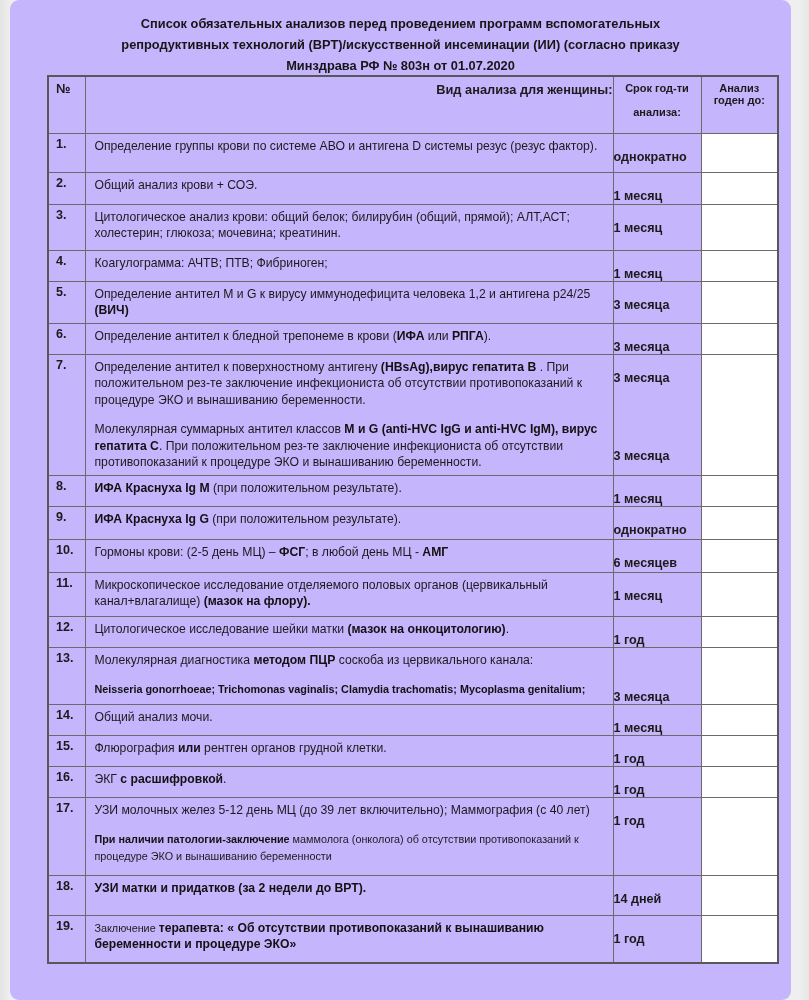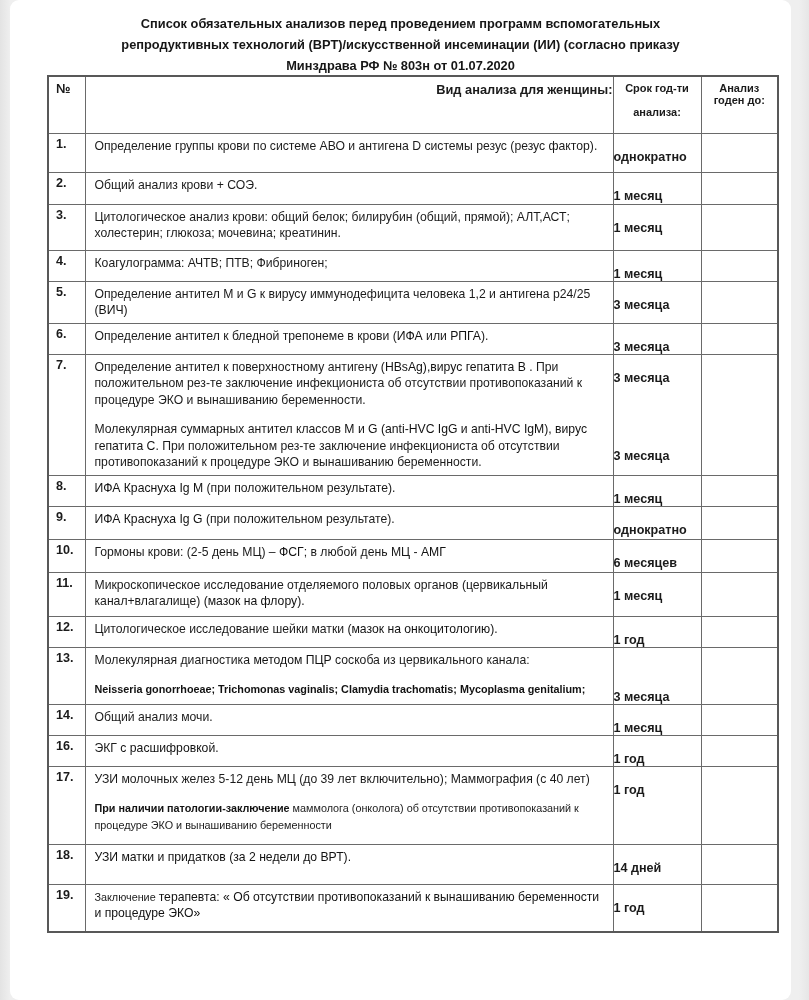--- a/index.html
+++ b/index.html
@@ -7,21 +7,21 @@
     width:809px;height:1000px;
     background:linear-gradient(90deg,#e3e3e3 0,#efefef 10px,#efefef 799px,#e6e6e6 809px);
     background-color:#ececec;
     font-family:"Liberation Sans",sans-serif;
     color:#1b1b1b;
     overflow:hidden;
   }
   .page{
     position:absolute;left:10px;top:0;
     width:781px;height:1000px;
-    background:#ffffff;
+    background:#c4b5fd;
     border-radius:9px;
   }
   .title{
     margin:13px 55px 0 55px;
     text-align:center;
     font-weight:bold;
     font-size:12.8px;
     line-height:21px;
     color:#161616;
   }
@@ -48,21 +48,21 @@
   td.cell-num{
     font-weight:bold;font-size:12.6px;
     padding:3px 0 0 7px;
   }
   td.cell-analysis{
     font-size:12.2px;
     padding:4px 10px 4px 9px;
     line-height:16.5px;
   }
   td.cell-analysis .para + .para{margin-top:13px;}
-  td.cell-analysis .b{font-weight:normal;color:#121212;text-align:center;}
+  td.cell-analysis .b{font-weight:bold;color:#121212;text-align:center;}
   td.cell-analysis .s{font-size:10.8px;}
   td.cell-analysis .bs{font-weight:bold;font-size:10.8px;color:#121212;}
   td.cell-validity{
     font-weight:bold;font-size:12.6px;
     text-align:left;
     padding-top:16px;
   }
   td.cell-valid-until{background:#ffffff;}
 </style>
 </head>
@@ -234,20 +234,30 @@
         <tr style="height: 27px;">
           <td class="cell-num">14.</td>
           <td class="cell-analysis">
             <div class="para"><span>Общий анализ мочи.</span></div>
           </td>
           <td class="cell-validity">
             <div>1 месяц</div>
           </td>
           <td class="cell-valid-until"></td>
         </tr>
+        <tr style="height: 28px;">
+          <td class="cell-num">15.</td>
+          <td class="cell-analysis">
+            <div class="para"><span>Флюрография </span><span class="b">или</span><span> рентген органов грудной клетки.</span></div>
+          </td>
+          <td class="cell-validity">
+            <div>1 год</div>
+          </td>
+          <td class="cell-valid-until"></td>
+        </tr>
         <tr style="height: 29px;">
           <td class="cell-num">16.</td>
           <td class="cell-analysis">
             <div class="para"><span>ЭКГ </span><span class="b">с расшифровкой</span><span>.</span></div>
           </td>
           <td class="cell-validity">
             <div>1 год</div>
           </td>
           <td class="cell-valid-until"></td>
         </tr>

